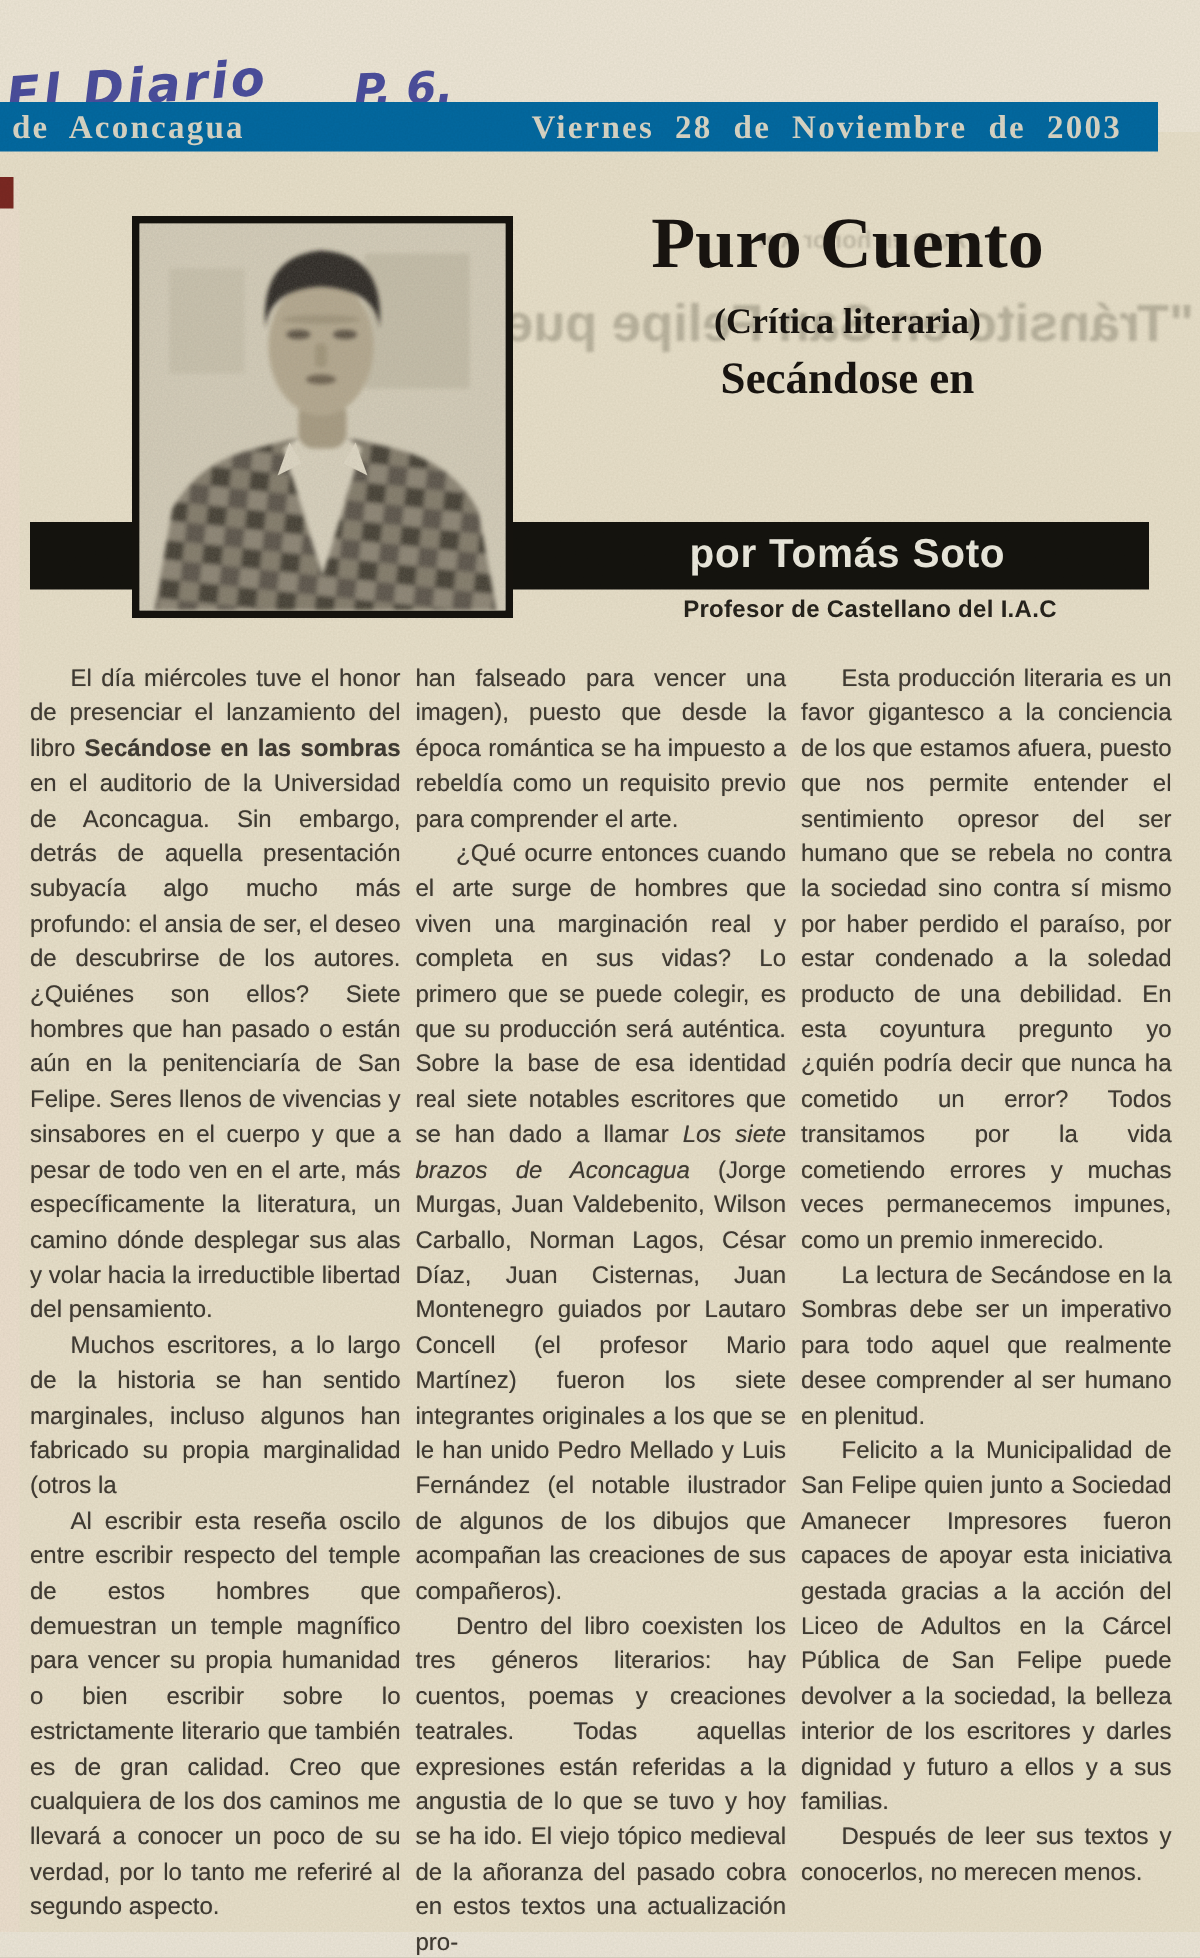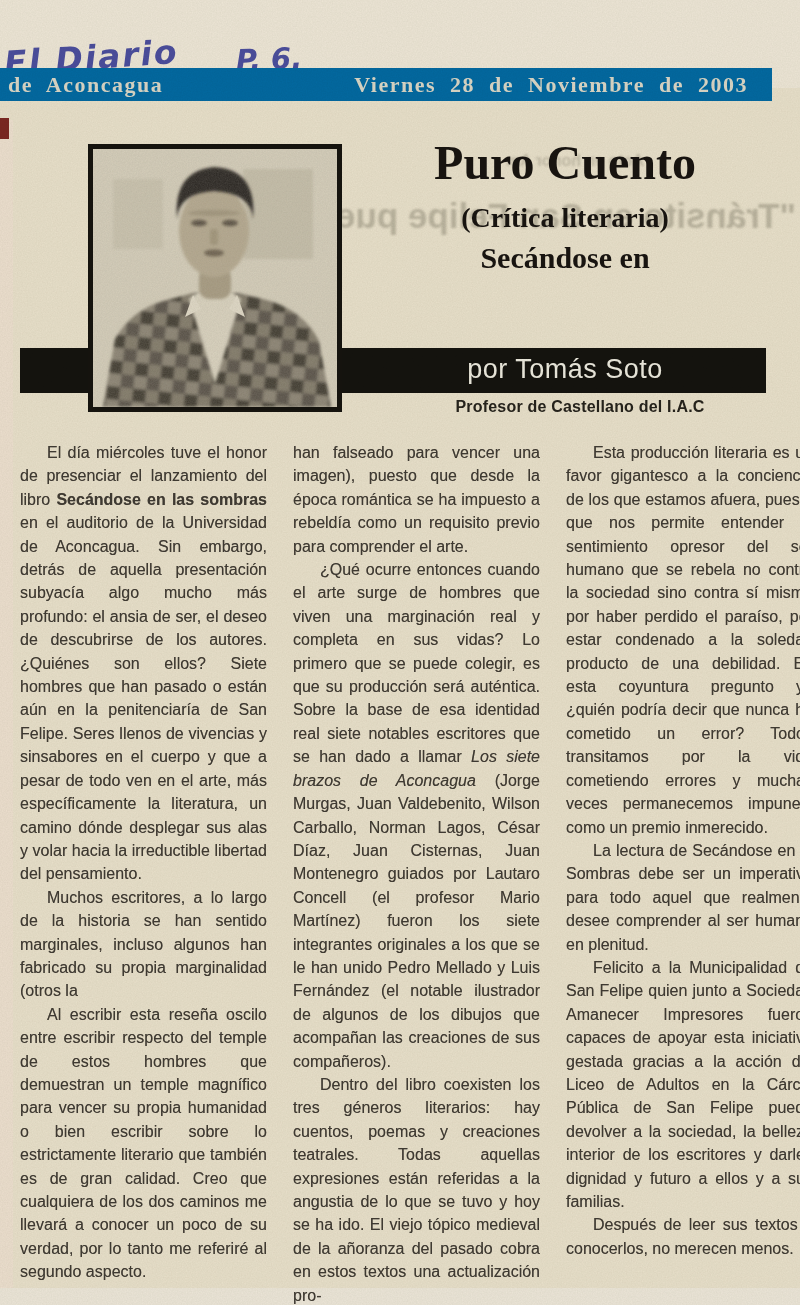--- a/index.html
+++ b/index.html
@@ -32,31 +32,31 @@
     transform:scaleX(-1);color:rgba(130,124,106,0.35);font-weight:bold;font-size:16px;
     filter:blur(0.8px);white-space:nowrap;z-index:0;}
   
   .photo{position:absolute;left:88px;top:144px;width:244px;height:258px;
     border:5px solid #15130e;background:#d8d1bf;z-index:2;}
   .photo svg{display:block;}
   
   .headline{position:absolute;left:335px;top:138px;width:460px;text-align:center;z-index:3;
     font-family:"Liberation Serif",serif;color:#181410;}
   .hl-title{font-size:48px;font-weight:bold;line-height:1.05;letter-spacing:0px;}
-  .hl-kicker{font-size:28px;font-weight:bold;margin-top:14px;}
+  .hl-kicker{font-size:24px;font-weight:bold;margin-top:14px;}
   .hl-sub{font-size:30px;font-weight:bold;line-height:1.22;margin-top:6px;}
   
   .author-bar{position:absolute;left:20px;top:348px;width:746px;height:45px;background:#14130e;z-index:1;}
   .author-label{position:absolute;left:420px;top:354px;width:290px;text-align:center;z-index:1;
-    color:#eceade;font-weight:normal;font-size:27px;letter-spacing:0.5px;}
+    color:#eceade;font-weight:bold;font-size:27px;letter-spacing:0.5px;}
   .byline{position:absolute;left:370px;top:398px;width:420px;text-align:center;z-index:3;
     font-weight:bold;font-size:16px;color:#26231c;letter-spacing:0.2px;}
   
   .columns{position:absolute;left:20px;top:441px;width:770px;height:852px;
-    display:flex;gap:26px;z-index:2;}
+    display:flex;gap:10px;z-index:2;}
   .col{width:247px;flex:0 0 247px;text-align:justify;
     font-size:16px;line-height:23.4px;color:#403b33;
     text-shadow:0 0 0.5px rgba(64,59,51,0.55);}
   .col p{margin:0;text-indent:27px;}
   .col p.noind{text-indent:0;}
   
   .grain{position:absolute;left:0;top:0;width:800px;height:1305px;z-index:9;
     pointer-events:none;opacity:0.16;mix-blend-mode:multiply;}
 </style>
 </head>

